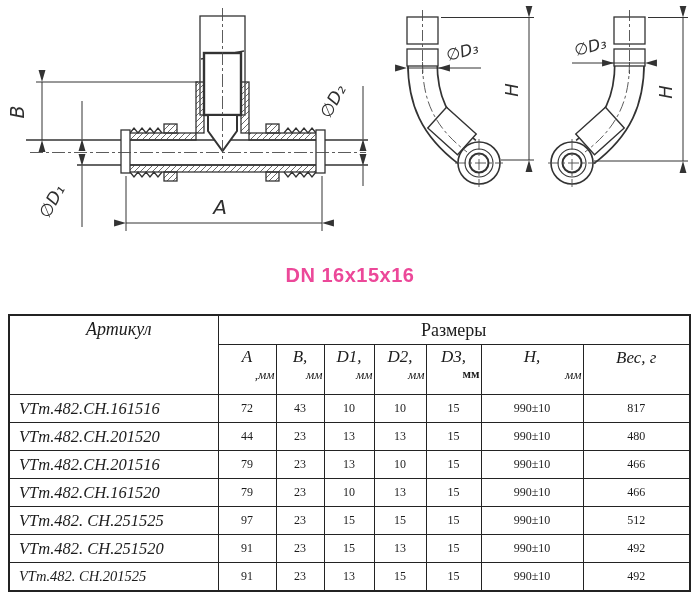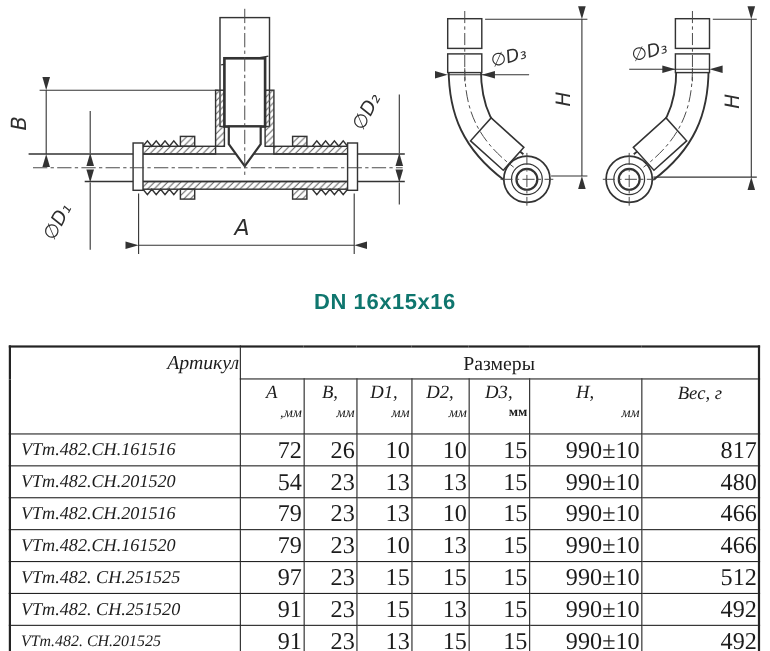--- a/index.html
+++ b/index.html
@@ -1,34 +1,34 @@
 <!DOCTYPE html>
 <html><head>
 <meta charset="utf-8">
 <style>
   html,body{margin:0;padding:0;background:#fff;}
   .page{position:relative;width:700px;height:592px;background:#ffffff;overflow:hidden;
         font-family:"Liberation Serif",serif;color:#1c1c1c;}
   .drawing-svg{position:absolute;top:0;left:0;}
   .dn-title{position:absolute;top:264px;left:0;width:700px;text-align:center;
         font-family:"Liberation Sans",sans-serif;font-weight:bold;font-size:20px;
-        color:#0f766e;letter-spacing:.5px;}
+        color:#ec4899;letter-spacing:.5px;}
   table.spec{position:absolute;top:314px;left:8px;width:681px;border-collapse:collapse;
         table-layout:fixed;border:2px solid #232323;}
   table.spec td{border:1px solid #232323;overflow:hidden;white-space:nowrap;}
-  td.article-h{vertical-align:top;text-align:right;padding:3px 0 0 10px;
+  td.article-h{vertical-align:top;text-align:center;padding:3px 0 0 10px;
         font-style:italic;font-size:18px;}
   td.sizes-h{height:26px;text-align:center;font-size:18px;}
   tr.subrow td{height:45px;text-align:center;vertical-align:top;padding-top:3px;}
   .sub-nm{font-style:italic;font-size:17px;line-height:1.1;}
   .sub-un{font-style:italic;font-size:13px;line-height:1.25;text-align:right;}
   .sub-un.upright{font-style:normal;font-weight:600;font-size:12.5px;}
   td.weight-h{font-style:italic;font-size:17px;text-align:center;vertical-align:top;
         padding-top:8px;}
-  tbody.data td{height:25px;text-align:right;font-size:22px;}
+  tbody.data td{height:25px;text-align:center;font-size:12px;}
   tbody.data td.art{text-align:left;padding-left:9px;font-size:16.5px;font-style:italic;}
   tbody.data tr:last-child td.art{font-size:14.5px;}
   .dimtxt{font-family:"DejaVu Sans",sans-serif;font-style:italic;fill:#2e2e2e;}
 </style>
 </head>
 <body>
 
 <div class="page">
 
   <svg class="drawing-svg" width="700" height="312" viewBox="0 0 700 312">
@@ -199,30 +199,30 @@
           <div class="sub-nm">H,</div>
           <div class="sub-un">мм</div>
         </td>
         <td class="weight-h">Вес, г</td>
       </tr>
     </thead>
     <tbody class="data">
       <tr>
         <td class="art">VTm.482.CH.161516</td>
         <td>72</td>
-        <td>26</td>
+        <td>43</td>
         <td>10</td>
         <td>10</td>
         <td>15</td>
         <td>990±10</td>
         <td>817</td>
       </tr>
       <tr>
         <td class="art">VTm.482.CH.201520</td>
-        <td>54</td>
+        <td>44</td>
         <td>23</td>
         <td>13</td>
         <td>13</td>
         <td>15</td>
         <td>990±10</td>
         <td>480</td>
       </tr>
       <tr>
         <td class="art">VTm.482.CH.201516</td>
         <td>79</td>

